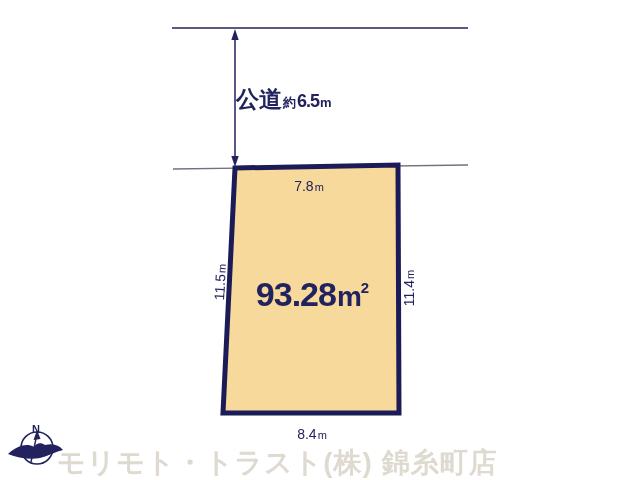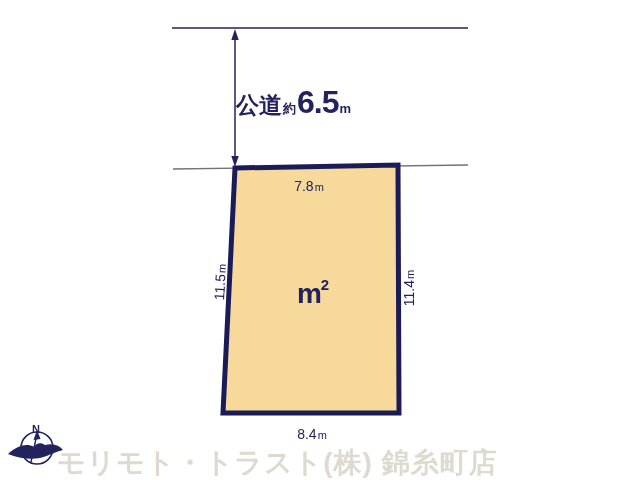--- a/index.html
+++ b/index.html
@@ -19,21 +19,21 @@
   .navy-fill     { fill: var(--navy); stroke: none; }
   .plot-shape    { fill: var(--plot-fill); stroke: var(--plot-border); stroke-width: 5; stroke-linejoin: miter; }
   .compass-ring  { stroke: var(--navy); stroke-width: 1.6; fill: none; }
   .needle-line   { stroke: var(--navy); stroke-width: 1.4; fill: none; }
 
   
   .label { position: absolute; color: var(--navy); white-space: nowrap; }
 
   .road-label { left: 236px; top: 84px; display: flex; align-items: baseline; font-weight: 600; }
   .road-label .big   { font-size: 23px; }
-  .road-label .num   { font-size: 32px; letter-spacing: -1px; }
+  .road-label .num   { font-size: 18px; letter-spacing: -1px; }
   .road-label .small { font-size: 13px; margin: 0 1px; }
 
   .dim { font-size: 14px; display: flex; align-items: baseline; }
   .dim .u { font-size: 11px; margin-left: 1px; }
   .dim-top    { left: 309px; top: 146px; transform: translateX(-50%); margin-top: 32px; }
   .dim-bottom { left: 312px; top: 414px; transform: translateX(-50%); margin-top: 12px; }
   .dim-left   { left: 220px; top: 282px; transform: translate(-50%,-50%) rotate(-87deg); }
   .dim-right  { left: 409px; top: 288px; transform: translate(-50%,-50%) rotate(-90deg); }
 
   .area-label {
@@ -103,20 +103,21 @@
   <div class="label dim dim-left">
     <span>11.5</span>
     <span class="u">m</span>
   </div>
   <div class="label dim dim-right">
     <span>11.4</span>
     <span class="u">m</span>
   </div>
 
   <div class="label area-label">
+    <span class="av">93.28</span>
     <span class="au">m</span>
     <span class="as">2</span>
   </div>
 
   <div class="label north-label">N</div>
 
   <div class="label watermark">モリモト・トラスト(株) 錦糸町店</div>
 
 </div>
 

